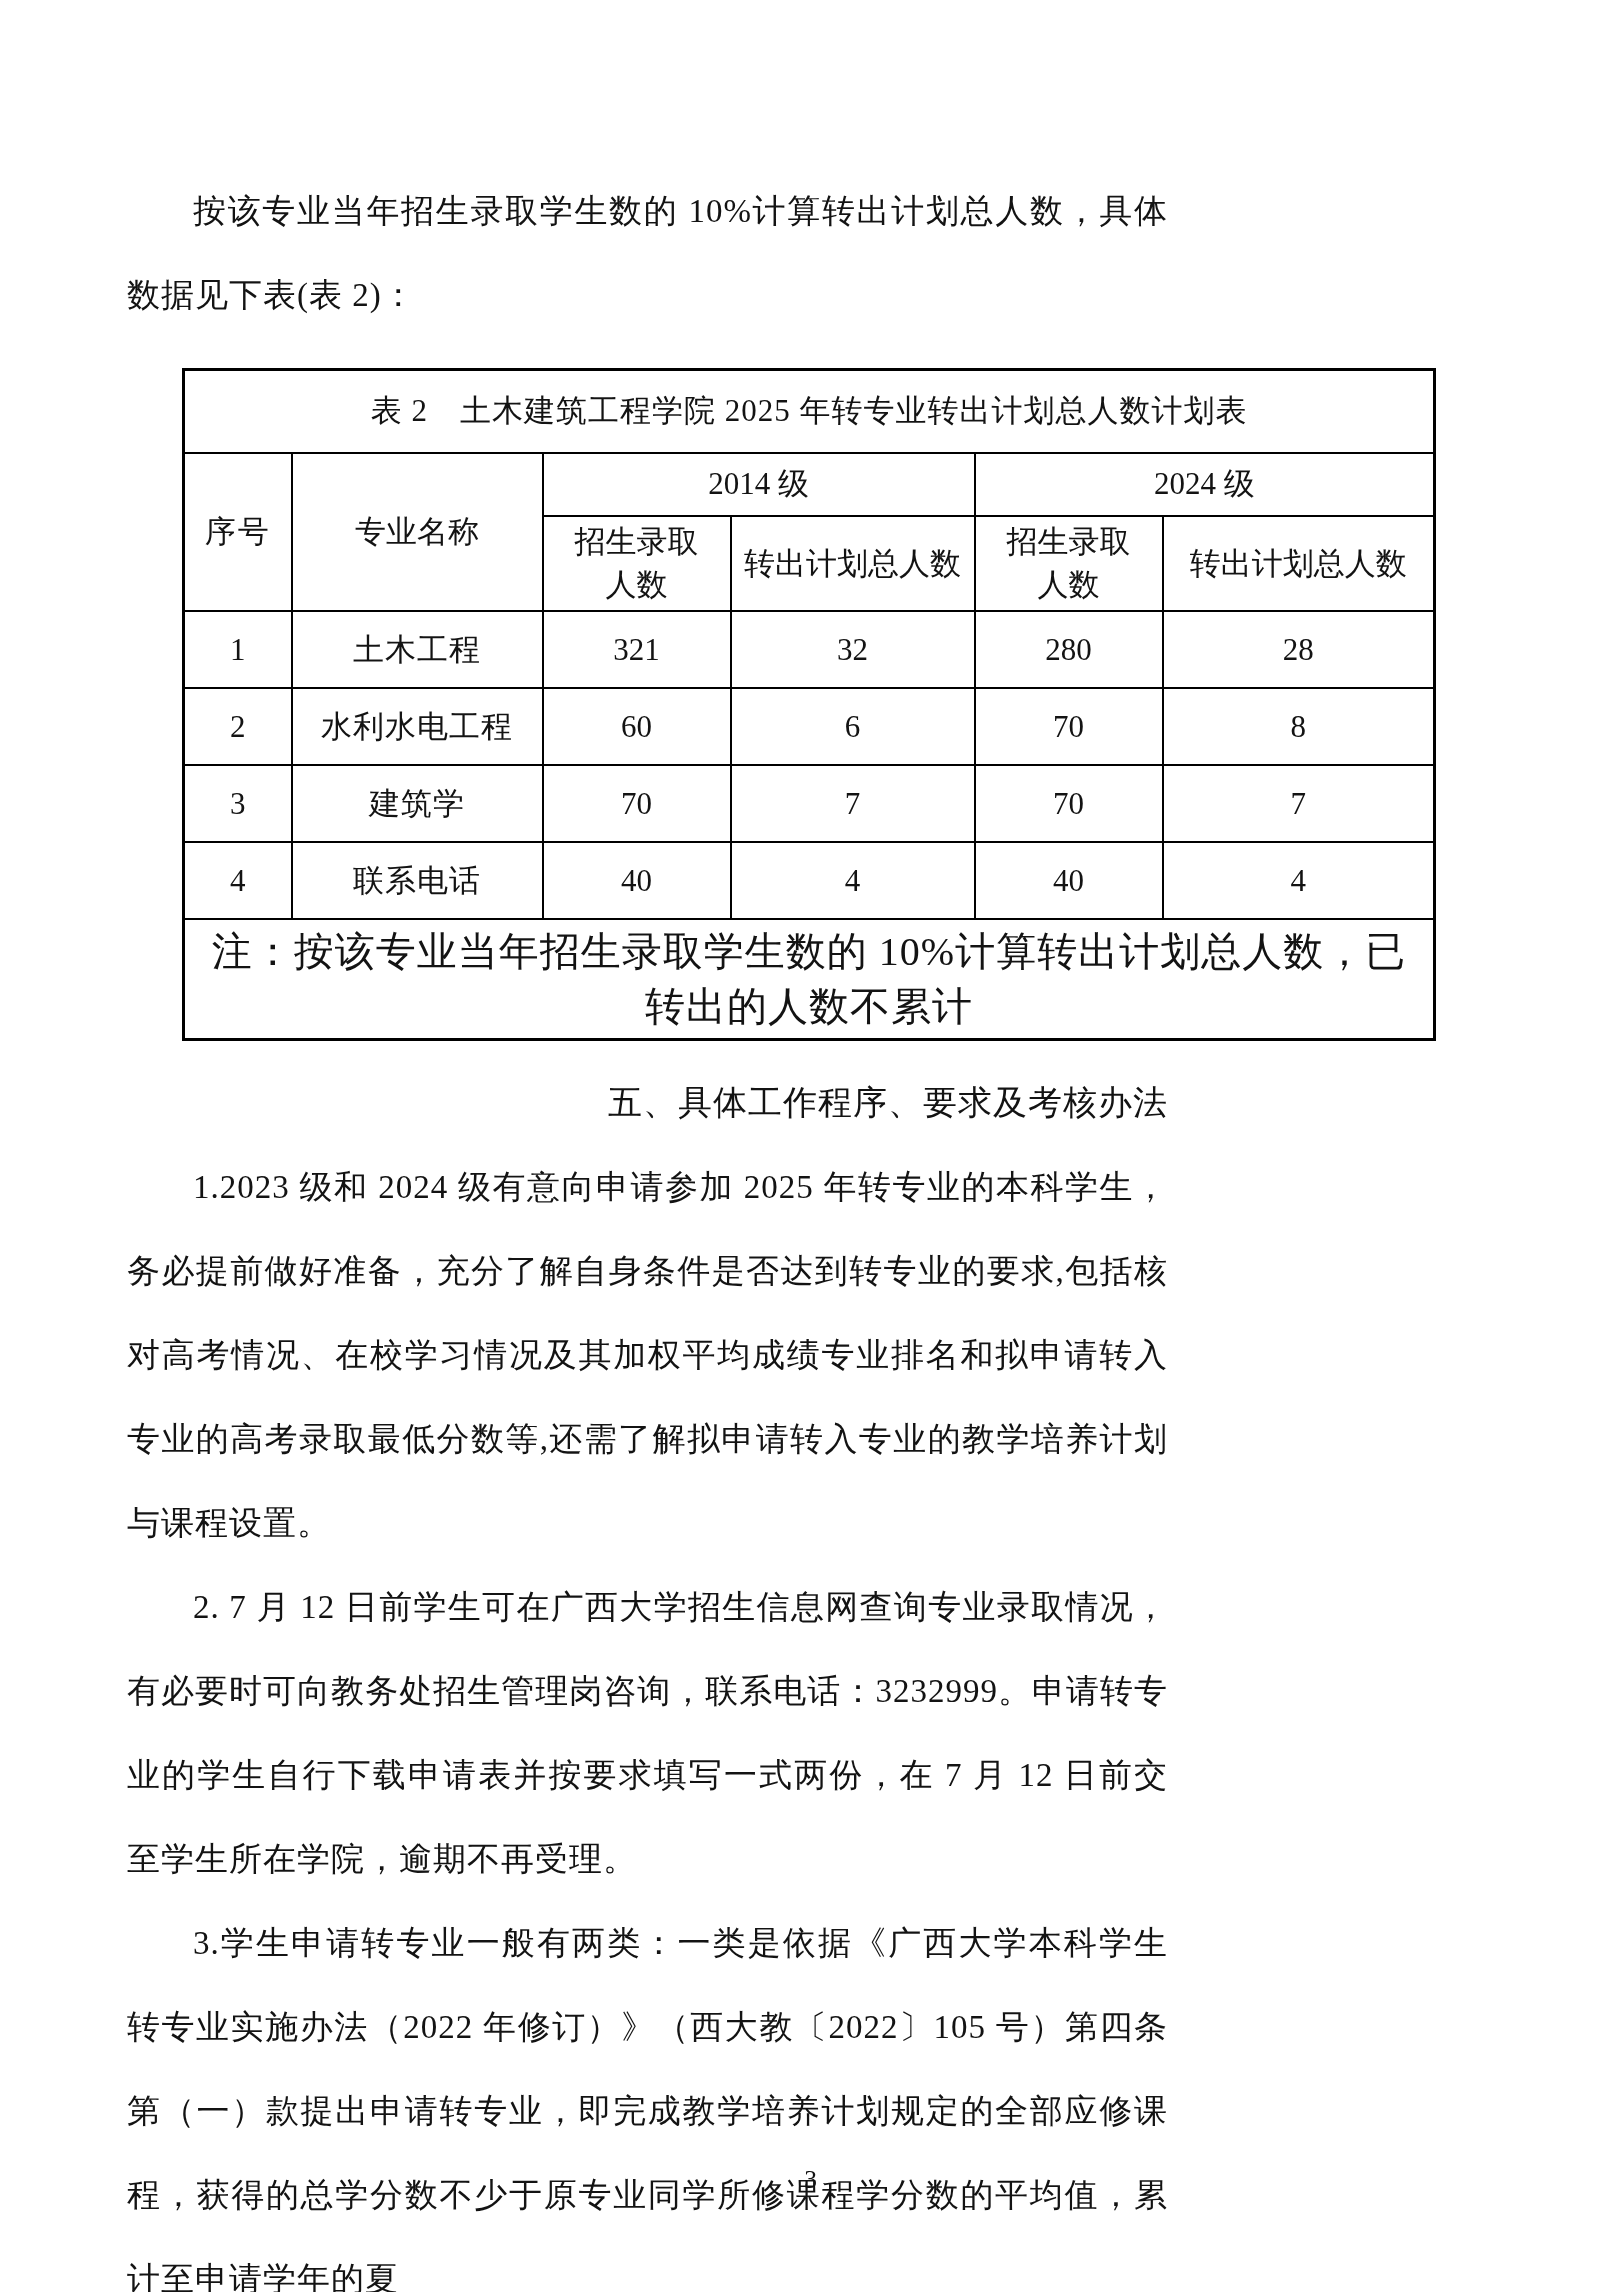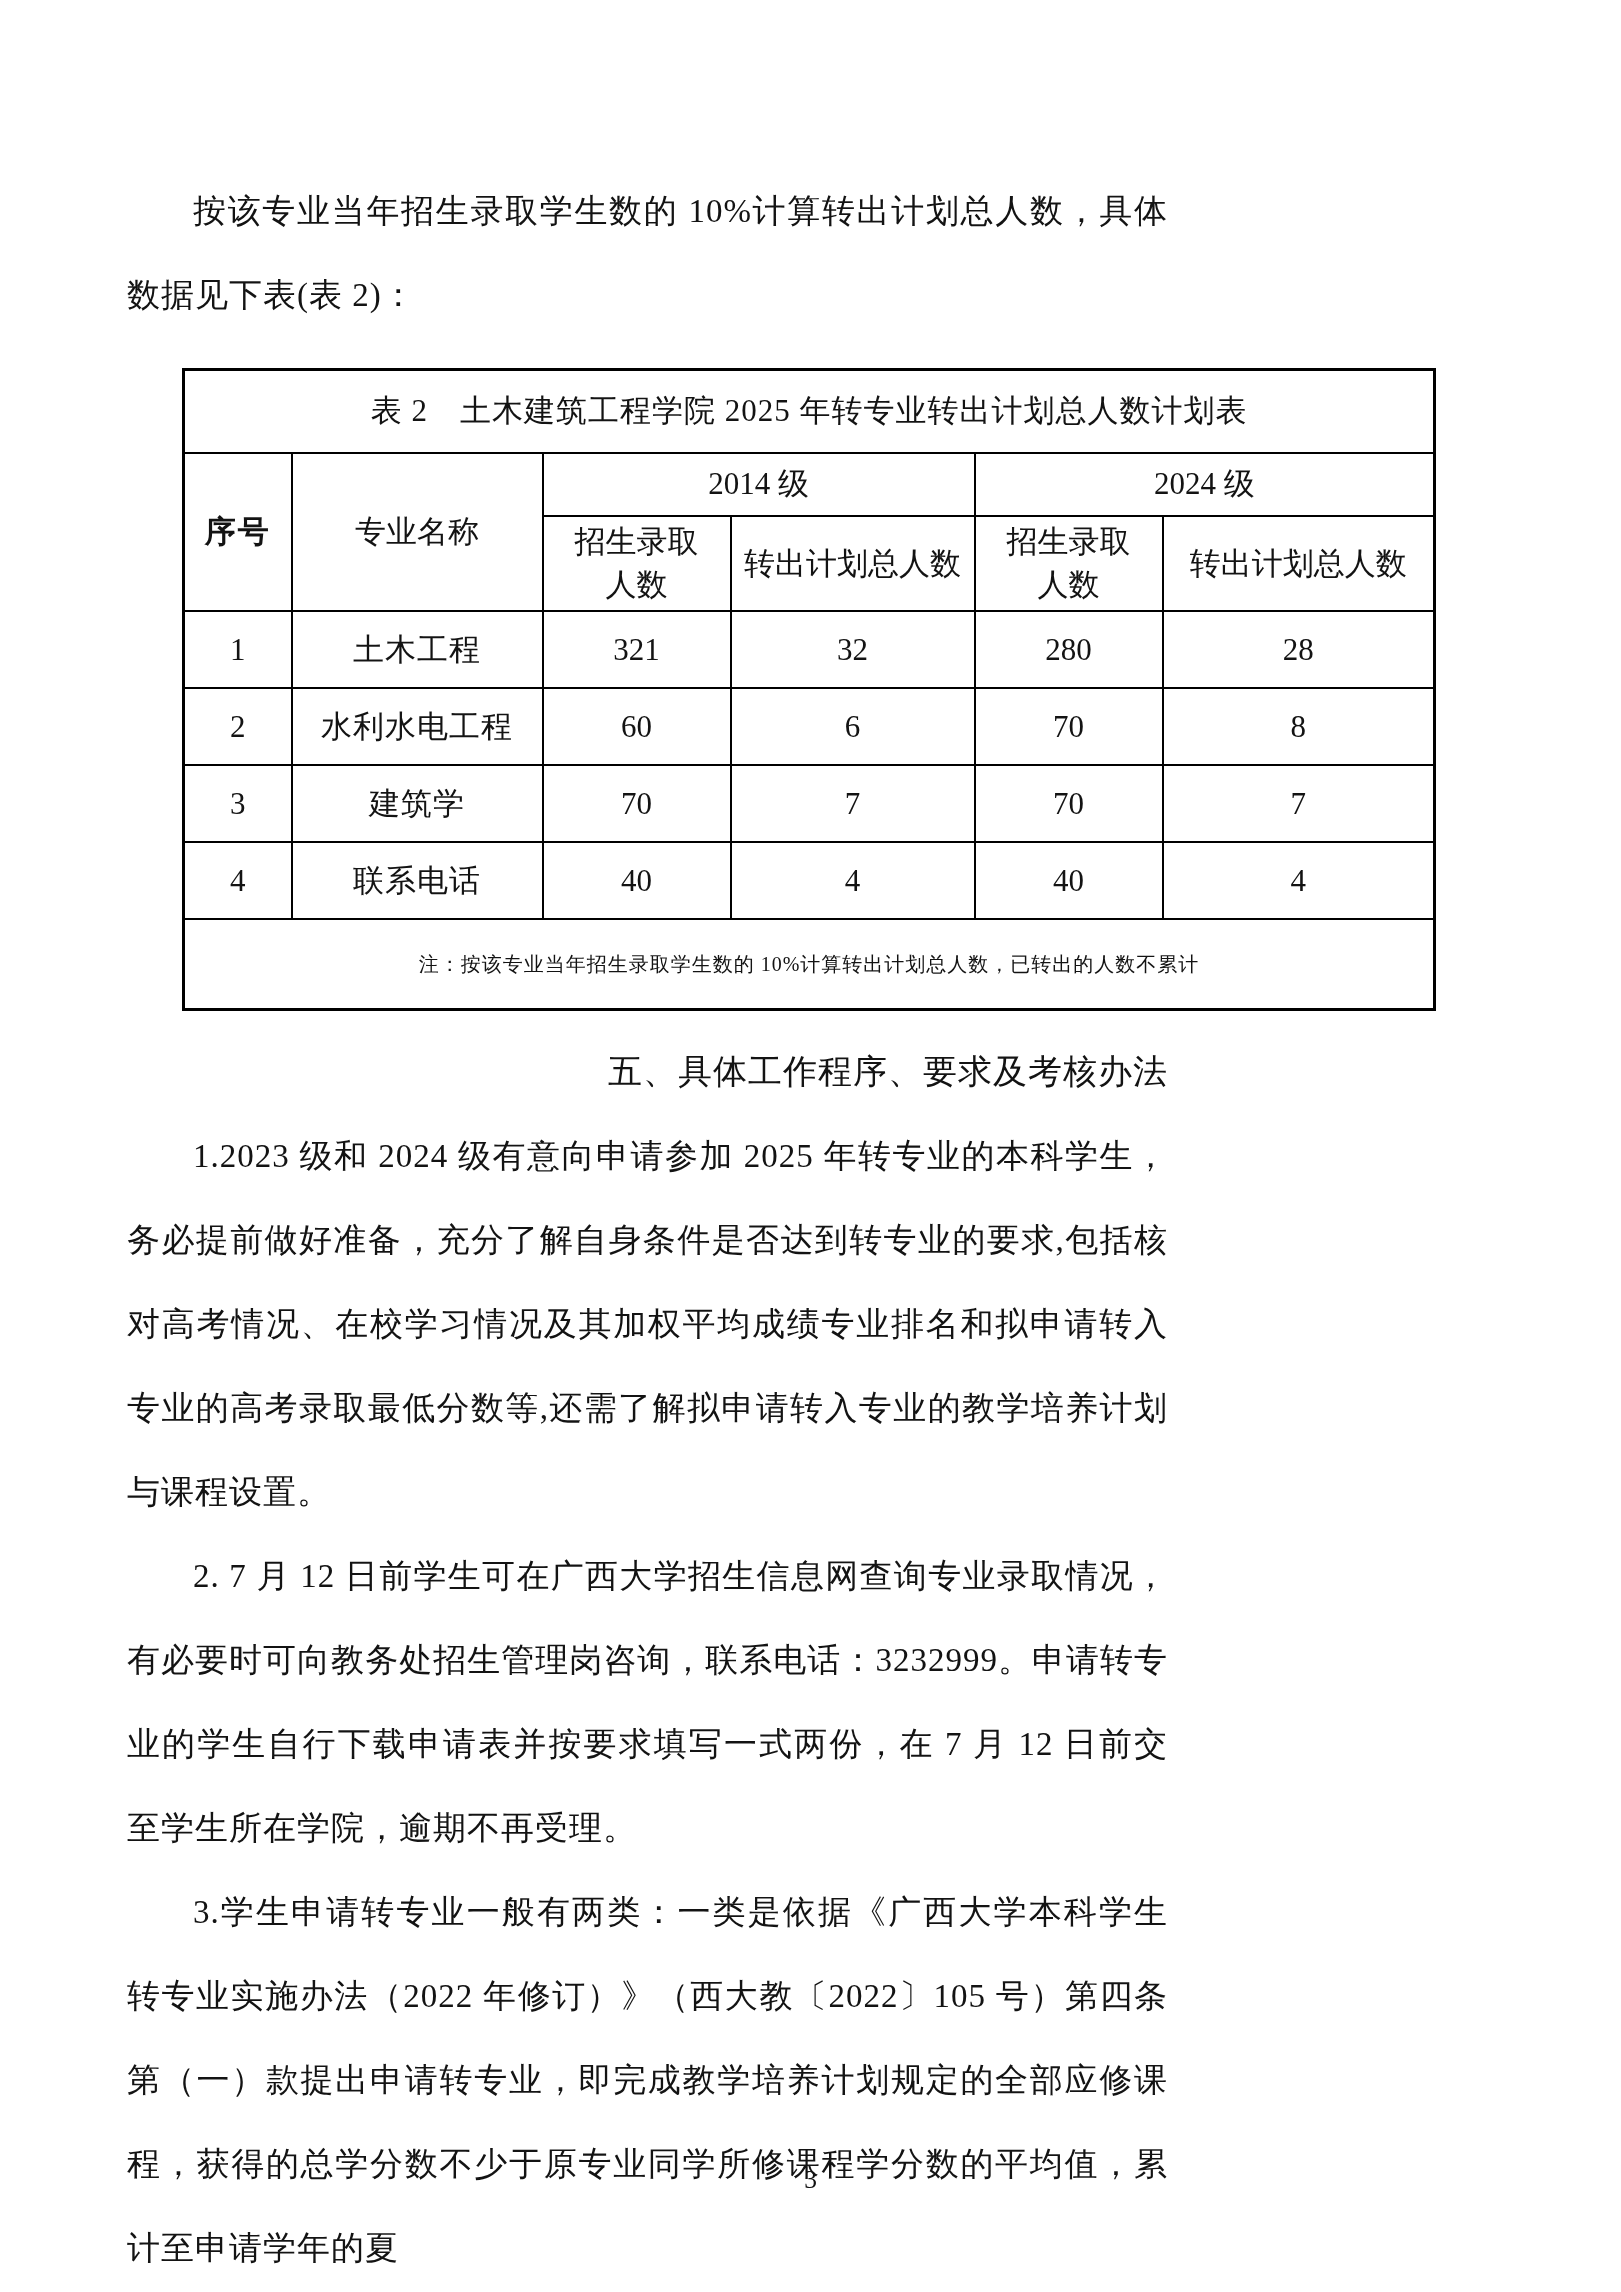--- a/index.html
+++ b/index.html
@@ -48,28 +48,28 @@
     border-bottom-width: 2.9px;
     text-align: center;
     vertical-align: middle;
     padding: 3.9px 7.8px;
   }
   table.quota tr.frame td { border-color: #000; }
   table.quota { border: 3.9px solid #000; margin-top: 31px; }
   td.title-cell { height: 83px; letter-spacing: 1px; }
   td.group-cell { height: 63px; }
   td.sub-cell   { height: 86px; white-space: pre-line; line-height: 43px; }
-  td.idx-head   { letter-spacing: 2px; font-weight: bold; }
+  td.idx-head   { letter-spacing: 2px; }
   tr.data-row td { height: 77px; }
   td.major-cell { text-align: left; padding-left: 23.5px; letter-spacing: 1px; }
   td.note-cell {
     height: 90px;
     text-align: left;
     padding-left: 23.5px;
-    font-size: 20px;
+    font-size: 40px;
     letter-spacing: 1px;
   }
   .page-number {
     position: absolute;
     bottom: 98px;
     left: 0;
     width: 100%;
     text-align: center;
     font-size: 25.5px;
     color: #131313;

